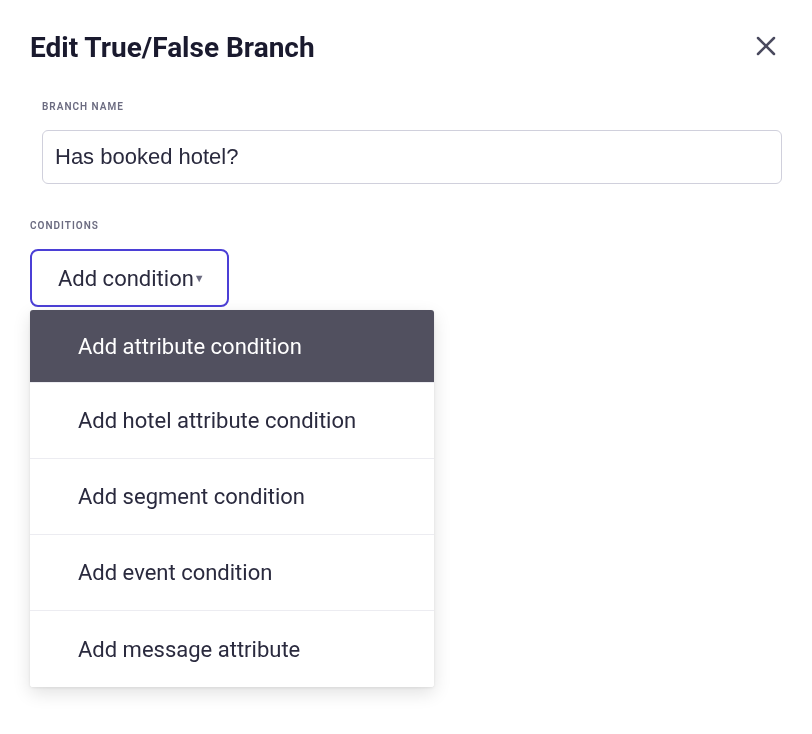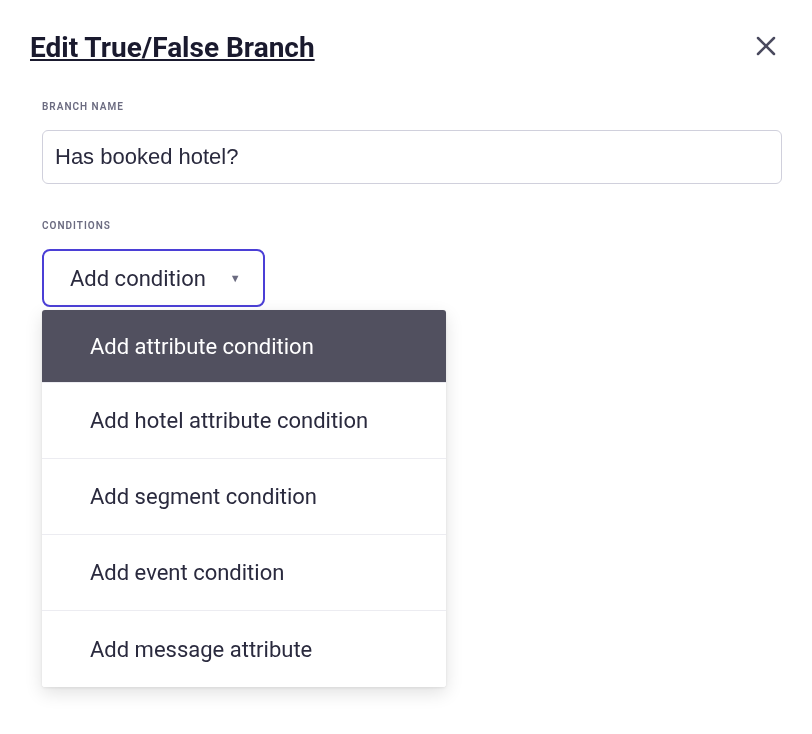--- a/index.html
+++ b/index.html
@@ -18,21 +18,20 @@
     .header-row {
       display: flex;
       justify-content: space-between;
       align-items: center;
       margin-bottom: 36px;
     }
     .dialog-title {
       font-size: 28px;
       font-weight: 700;
       color: #1a1a2e;
-      text-decoration: underline;
     }
     .close-btn {
       background: none;
       border: none;
       cursor: pointer;
       padding: 4px;
       color: #4a4a5e;
       display: flex;
       align-items: center;
       justify-content: center;
@@ -58,30 +57,29 @@
       height: 54px;
       padding: 0 12px;
       font-size: 22px;
       color: #2a2a3e;
       border: 1px solid #d0d0dc;
       border-radius: 6px;
       background: #ffffff;
       outline: none;
     }
     .conditions-group {
-      margin-left: 12px;
+      margin-left: 0;
     }
     .dropdown-wrapper {
       position: relative;
       display: inline-block;
     }
     .dropdown-trigger {
       display: inline-flex;
       align-items: center;
-      gap: 24px;
       height: 58px;
       padding: 0 22px 0 26px;
       font-size: 22px;
       color: #2a2a3e;
       background: #ffffff;
       border: 2px solid #4b3fd6;
       border-radius: 8px;
       cursor: pointer;
     }
     .dropdown-caret {

